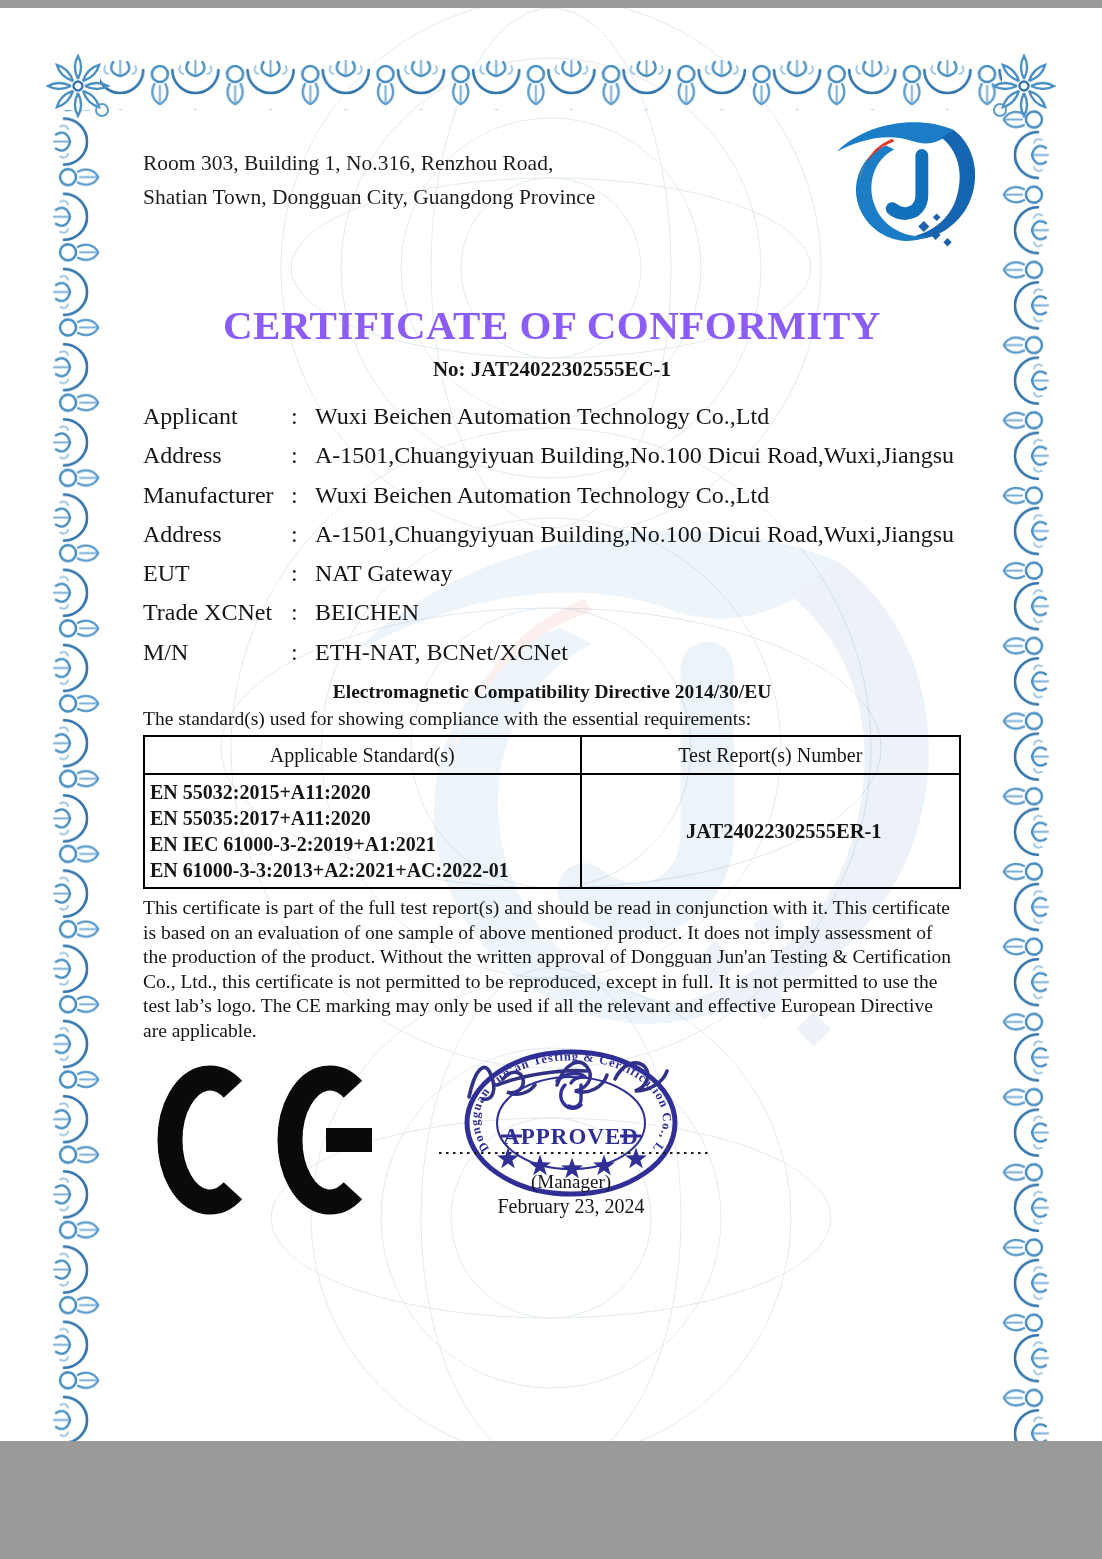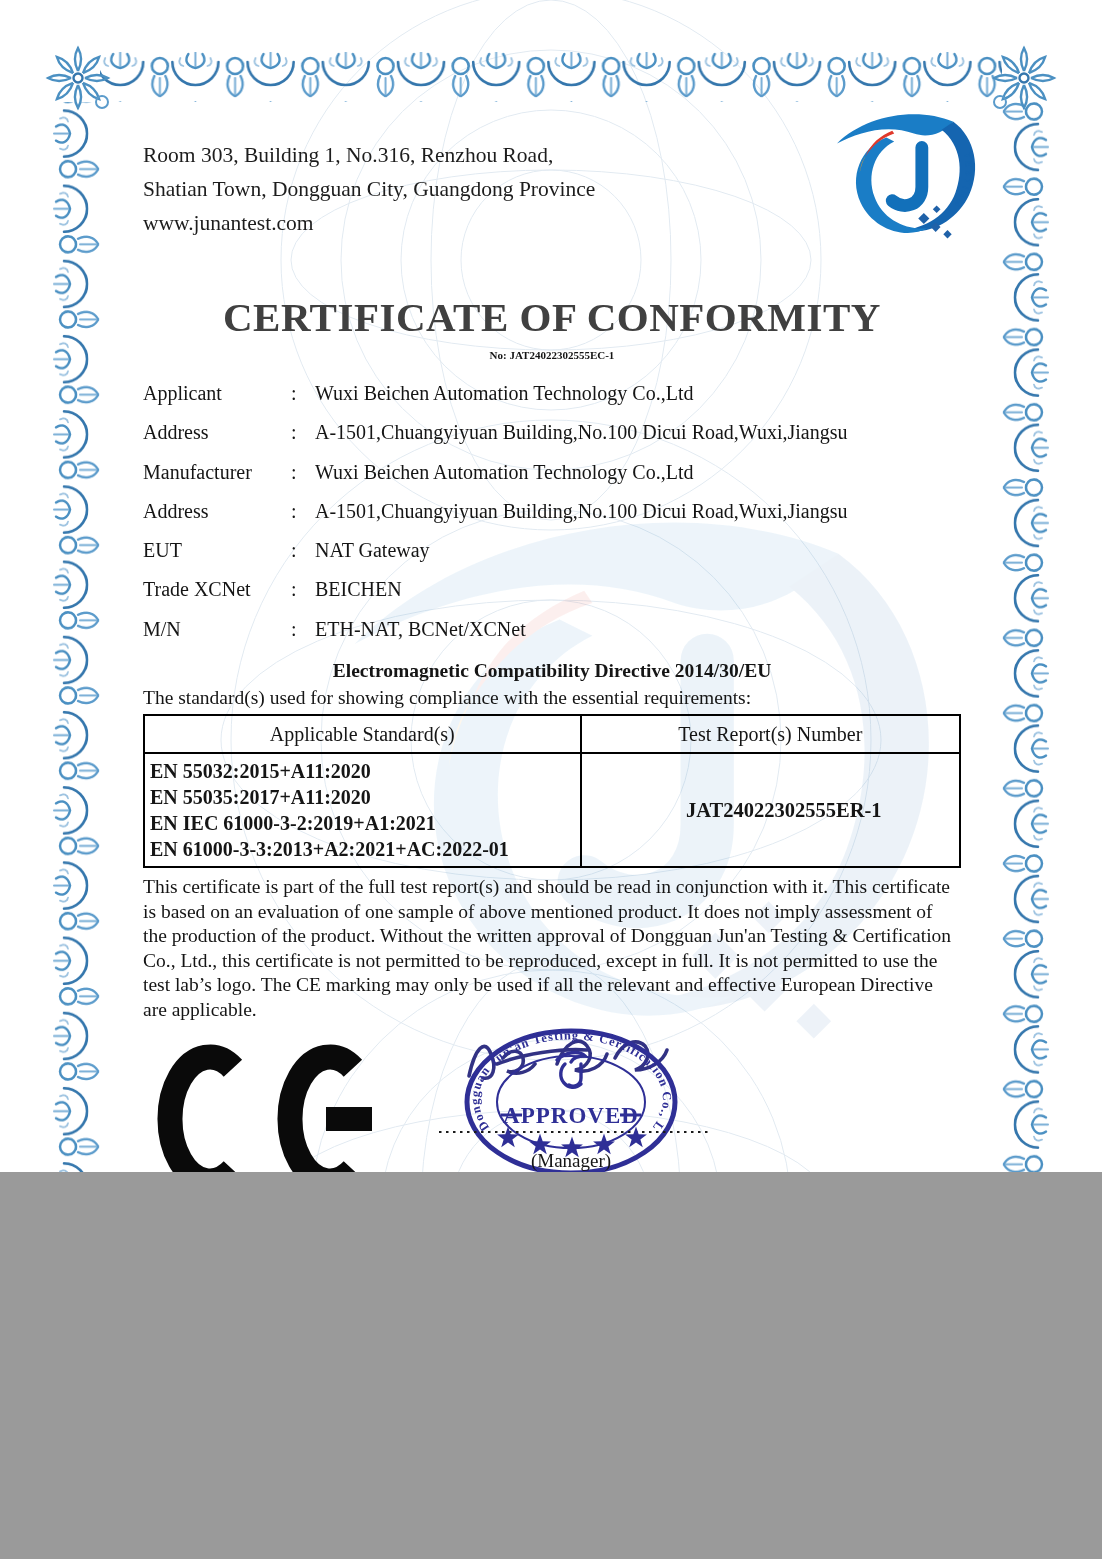--- a/index.html
+++ b/index.html
@@ -1,27 +1,27 @@
 <!DOCTYPE html>
 <html><head>
 <meta charset="utf-8">
 <style>
   html,body{margin:0;padding:0;background:#9a9a9a;}
-  .page{position:relative;width:1102px;height:1172px;margin:0 auto;background:#ffffff;
+  .page{position:relative;width:1102px;height:1433px;margin:8px auto;background:#ffffff;
         overflow:hidden;font-family:"Liberation Serif",serif;color:#151515;}
   .border-layer{position:absolute;left:0;top:0;width:1102px;height:1559px;}
   .content{position:absolute;left:143px;top:134px;width:818px;}
   .header{position:relative;height:150px;}
   .address{font-size:21.5px;line-height:34px;padding-top:4px;color:#1d1d1d;}
   .logo-wrap{position:absolute;left:688px;top:-30px;}
   .title{margin:10px 0 0;text-align:center;font-size:41px;font-weight:bold;
-         letter-spacing:.5px;color:#404040;line-height:46px;}
-  .cert-no{margin-top:9px;text-align:center;font-size:11px;font-weight:bold;}
+         letter-spacing:.5px;color:#8b5cf6;line-height:46px;}
+  .cert-no{margin-top:9px;text-align:center;font-size:21px;font-weight:bold;}
   .fields{margin-top:21px;}
-  .field-row{display:flex;height:39.3px;font-size:20px;align-items:flex-start;}
+  .field-row{display:flex;height:39.3px;font-size:24px;align-items:flex-start;}
   .f-label{width:148px;}
   .f-colon{width:24px;}
   .f-value{flex:1;}
   .intro{margin-top:13px;font-size:19.5px;line-height:31px;}
   .directive{text-align:center;font-size:19.5px;font-weight:bold;line-height:27px;}
   .standards-note{font-size:19.5px;line-height:27px;}
   .std-table{width:100%;border-collapse:collapse;margin-top:3px;}
   .std-table th,.std-table td{border:2.5px solid #000;}
   .std-table th{font-weight:normal;font-size:20px;height:34px;}
   .col-standards{width:53.5%;border-radius:13px;}
@@ -120,21 +120,20 @@
     <use href="#cornerFlower" transform="translate(1024,1481) rotate(180)"></use>
     <use href="#cornerFlower" transform="translate(78,1481) rotate(270)"></use>
   </svg>
 
   <div class="content">
 
     <div class="header">
       <div class="address">
         <div>Room 303, Building 1, No.316, Renzhou Road,</div>
         <div>Shatian Town, Dongguan City, Guangdong Province</div>
-        <div>www.junantest.com</div>
       </div>
       <div class="logo-wrap">
         <svg width="158" height="150" viewBox="0 0 160 152">
           <use href="#logo-art"></use>
           <text font-family="&quot;Liberation Sans&quot;,sans-serif" font-size="9" font-weight="bold" fill="#1565b0" letter-spacing="2.5">
             <textPath href="#tcurve" startOffset="4">TESTING</textPath>
           </text>
         </svg>
       </div>
     </div>

